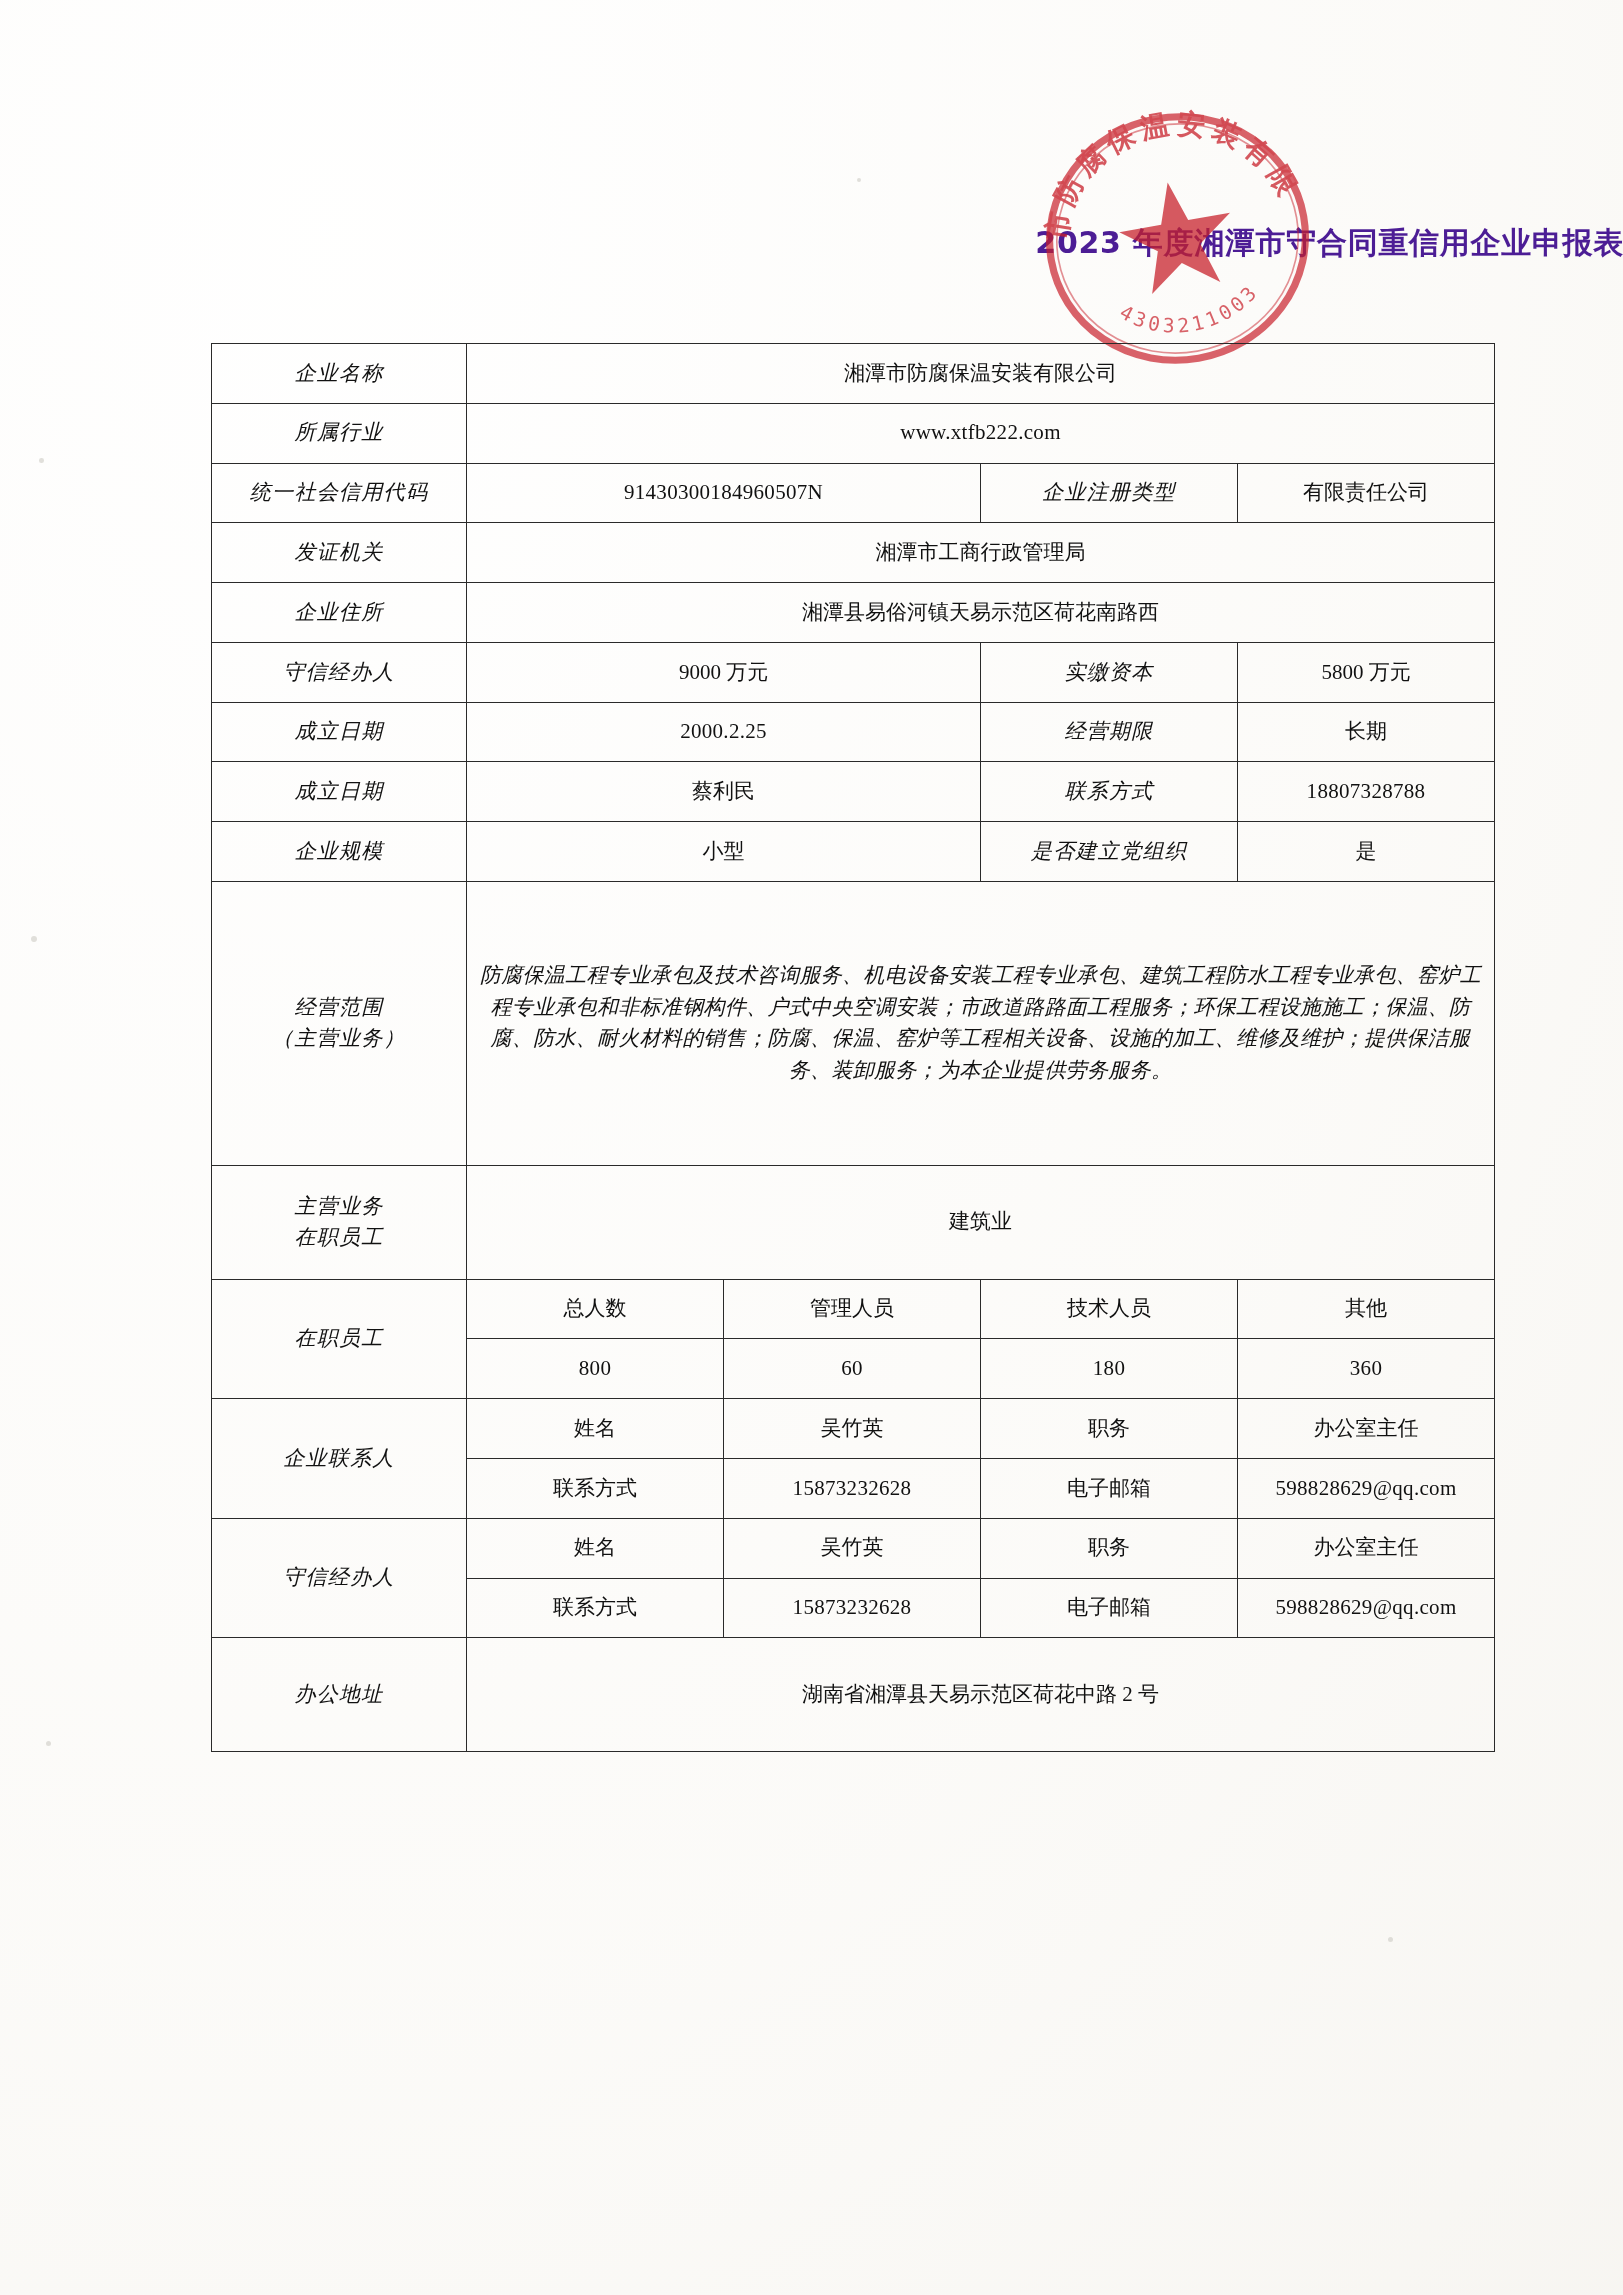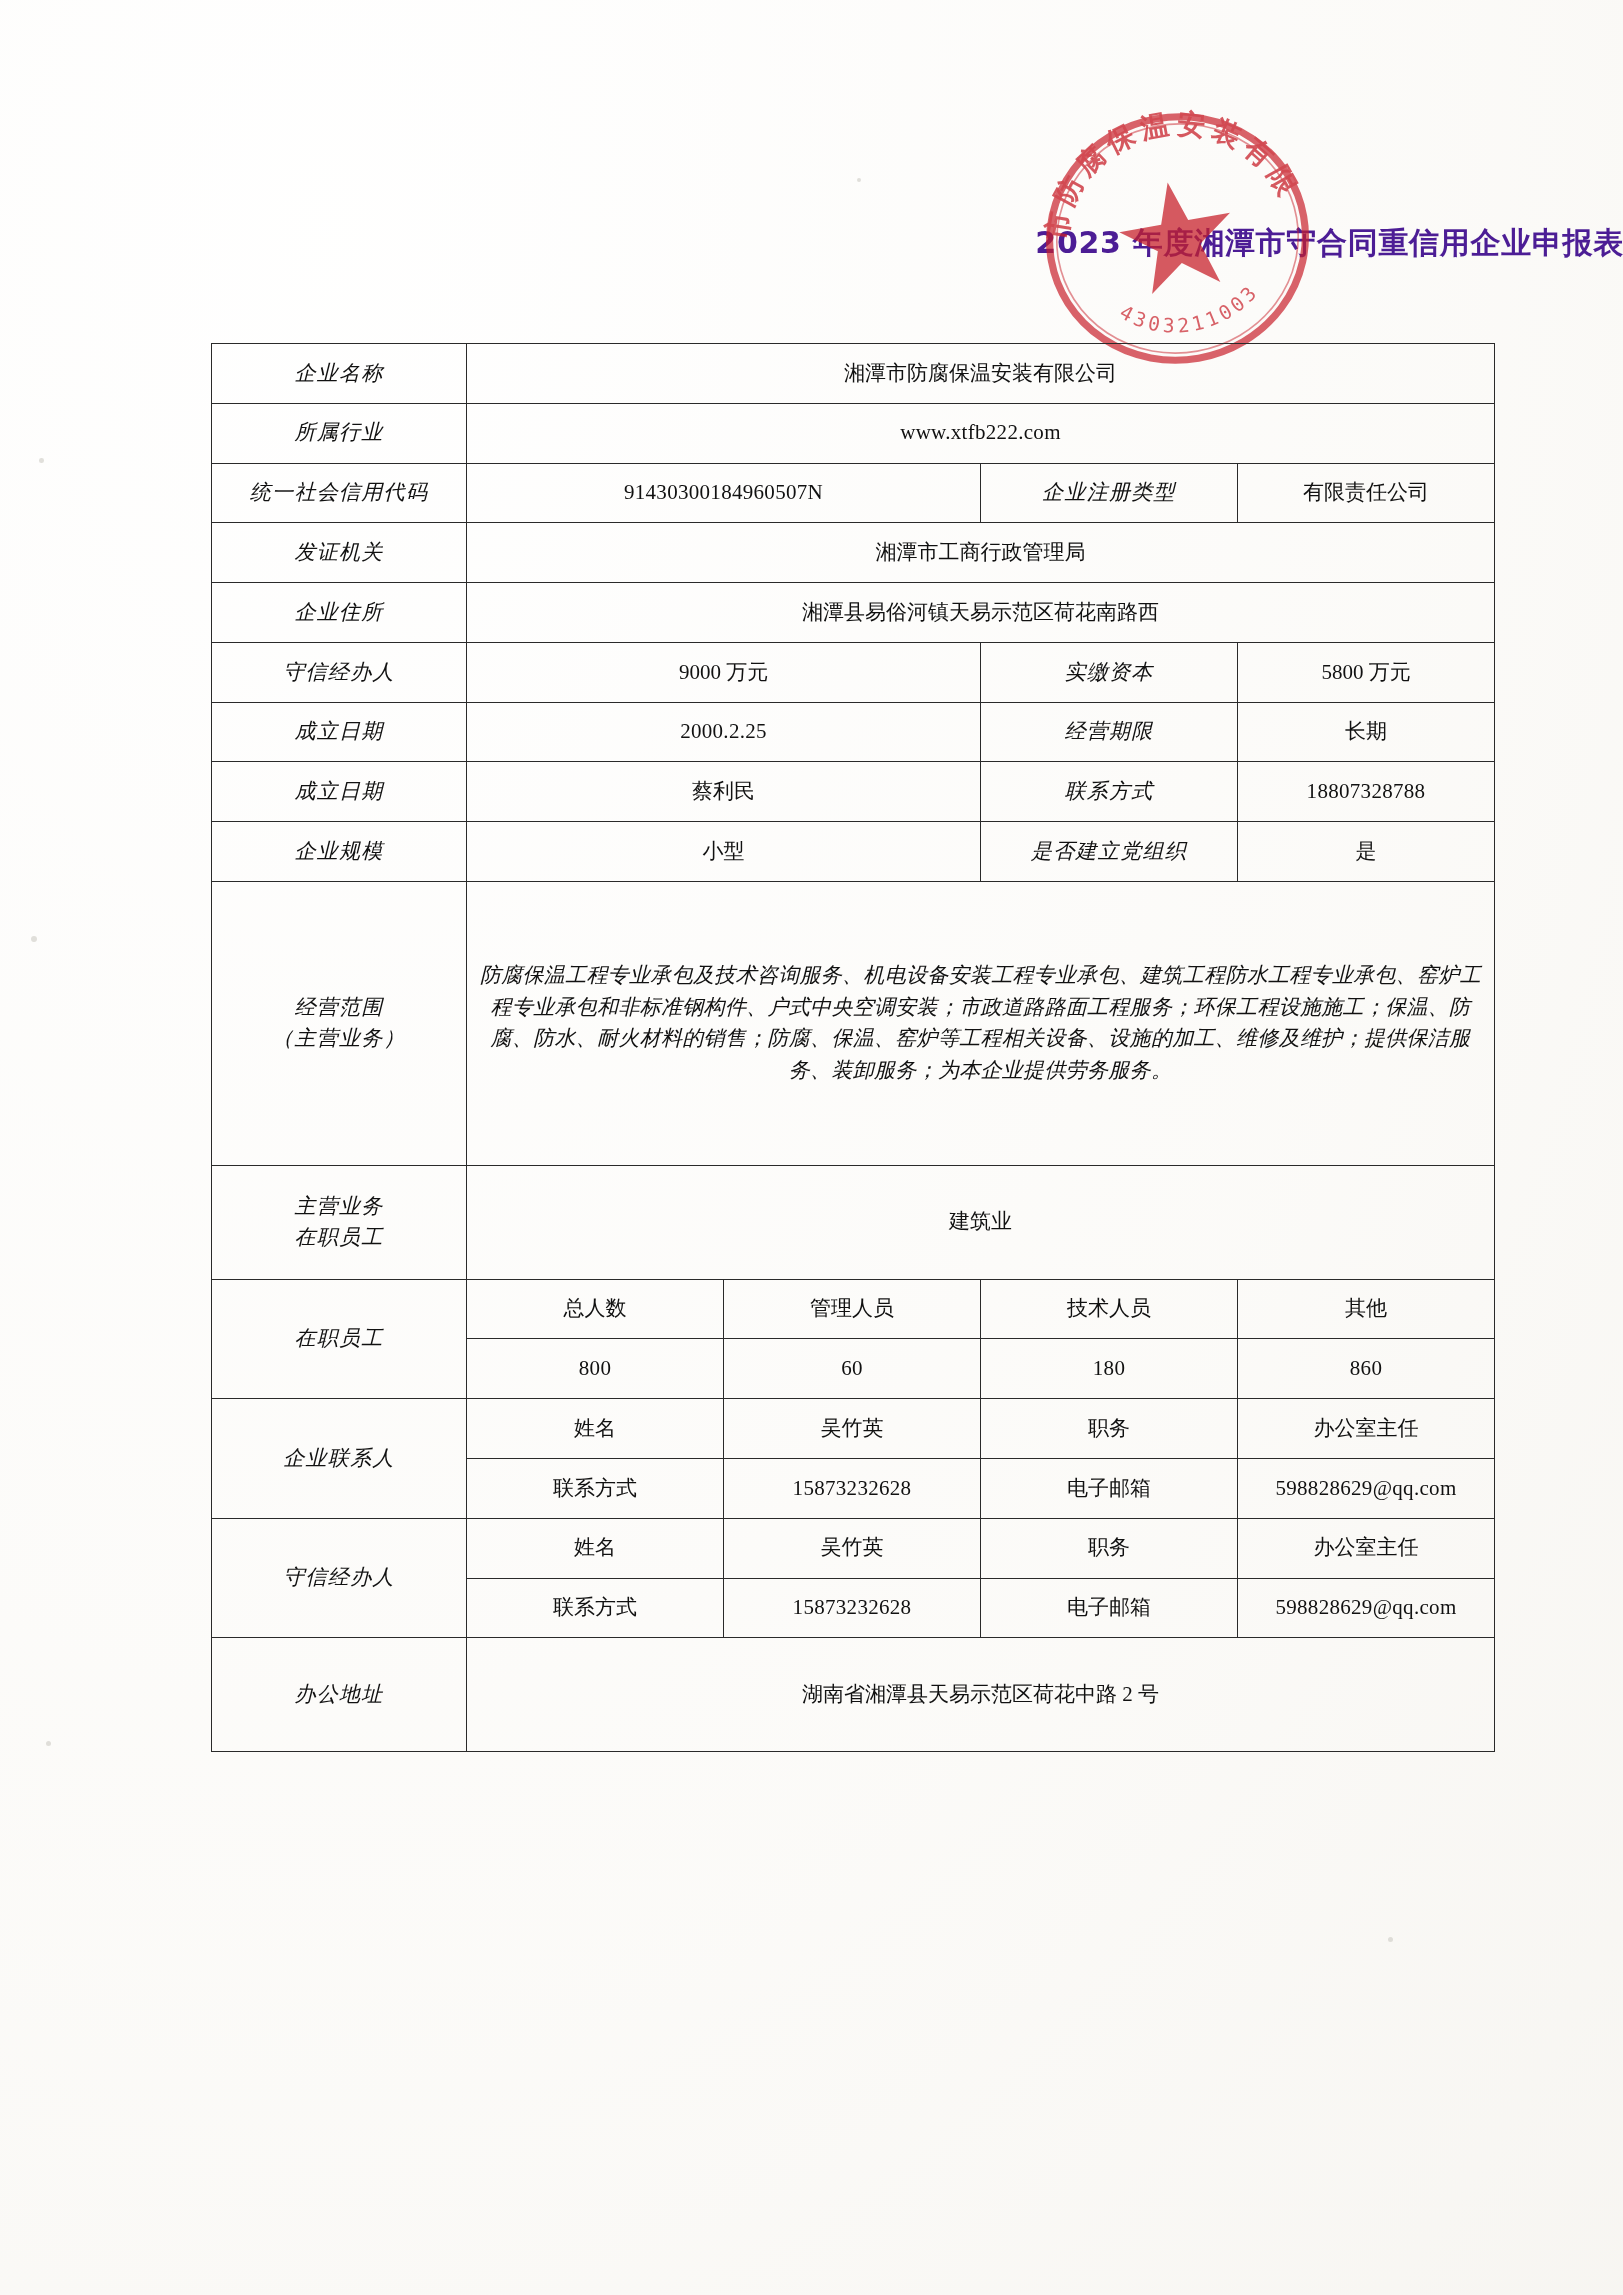--- a/index.html
+++ b/index.html
@@ -200,21 +200,21 @@
         <td class="label" rowspan="2">在职员工</td>
         <td class="h">总人数</td>
         <td class="h">管理人员</td>
         <td class="h">技术人员</td>
         <td class="h">其他</td>
       </tr>
       <tr>
         <td class="h mono">800</td>
         <td class="h mono">60</td>
         <td class="h mono">180</td>
-        <td class="h mono">860</td>
+        <td class="h mono">360</td>
       </tr>
       <tr>
         <td class="label" rowspan="2">企业联系人</td>
         <td class="h">姓名</td>
         <td class="h">吴竹英</td>
         <td class="h">职务</td>
         <td class="h">办公室主任</td>
       </tr>
       <tr>
         <td class="h">联系方式</td>

